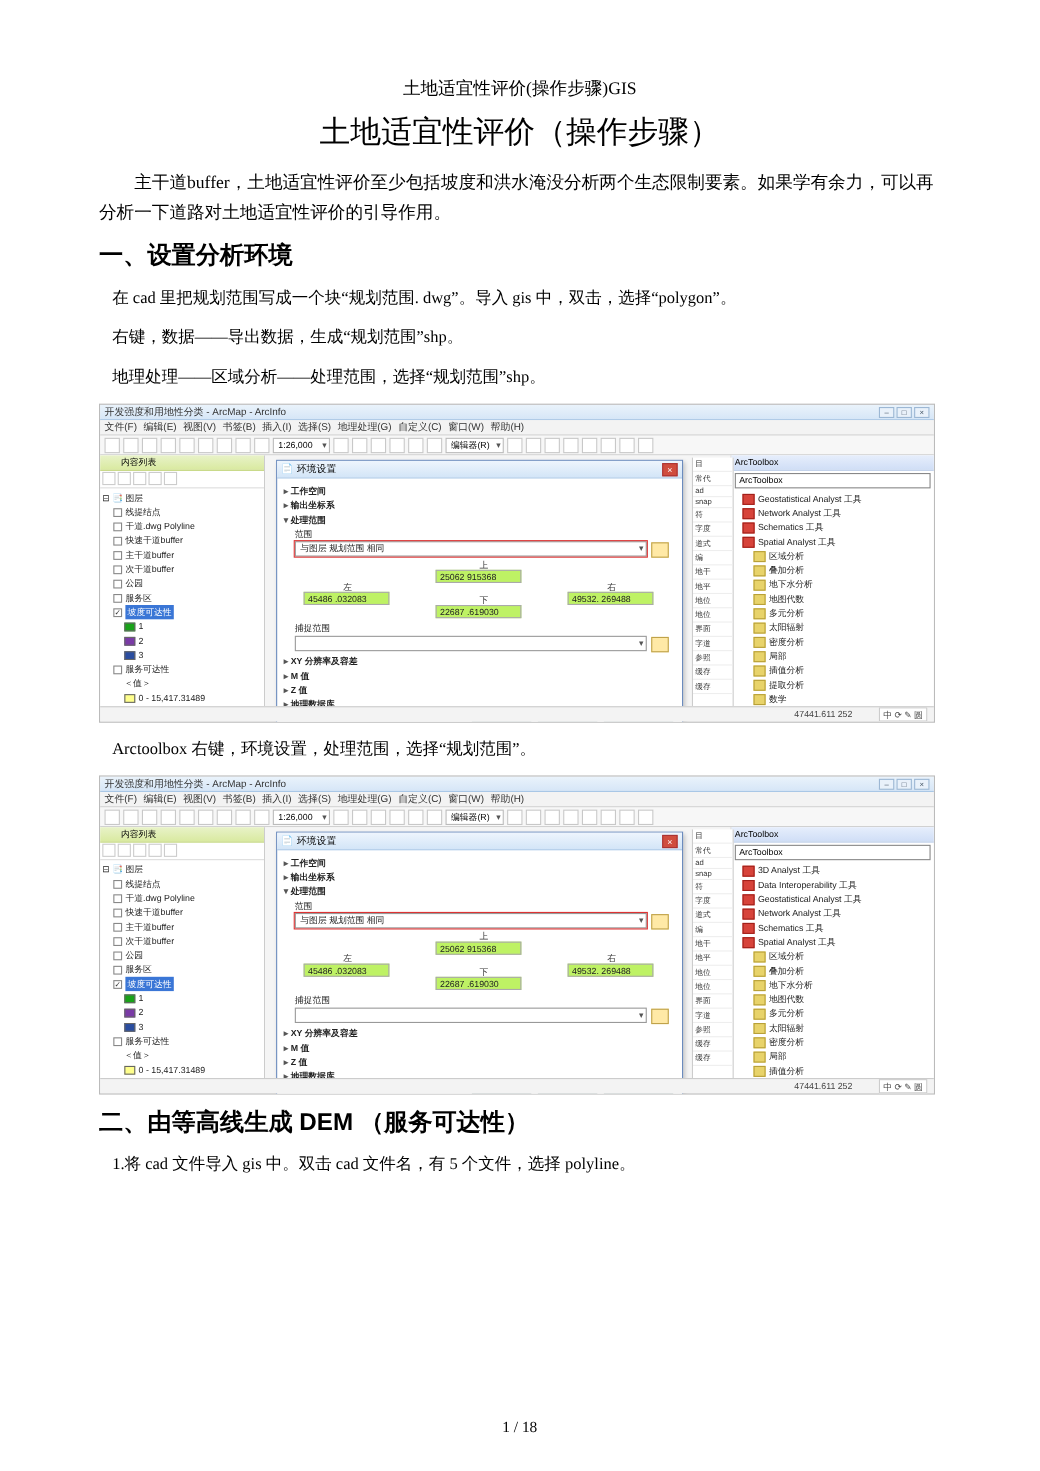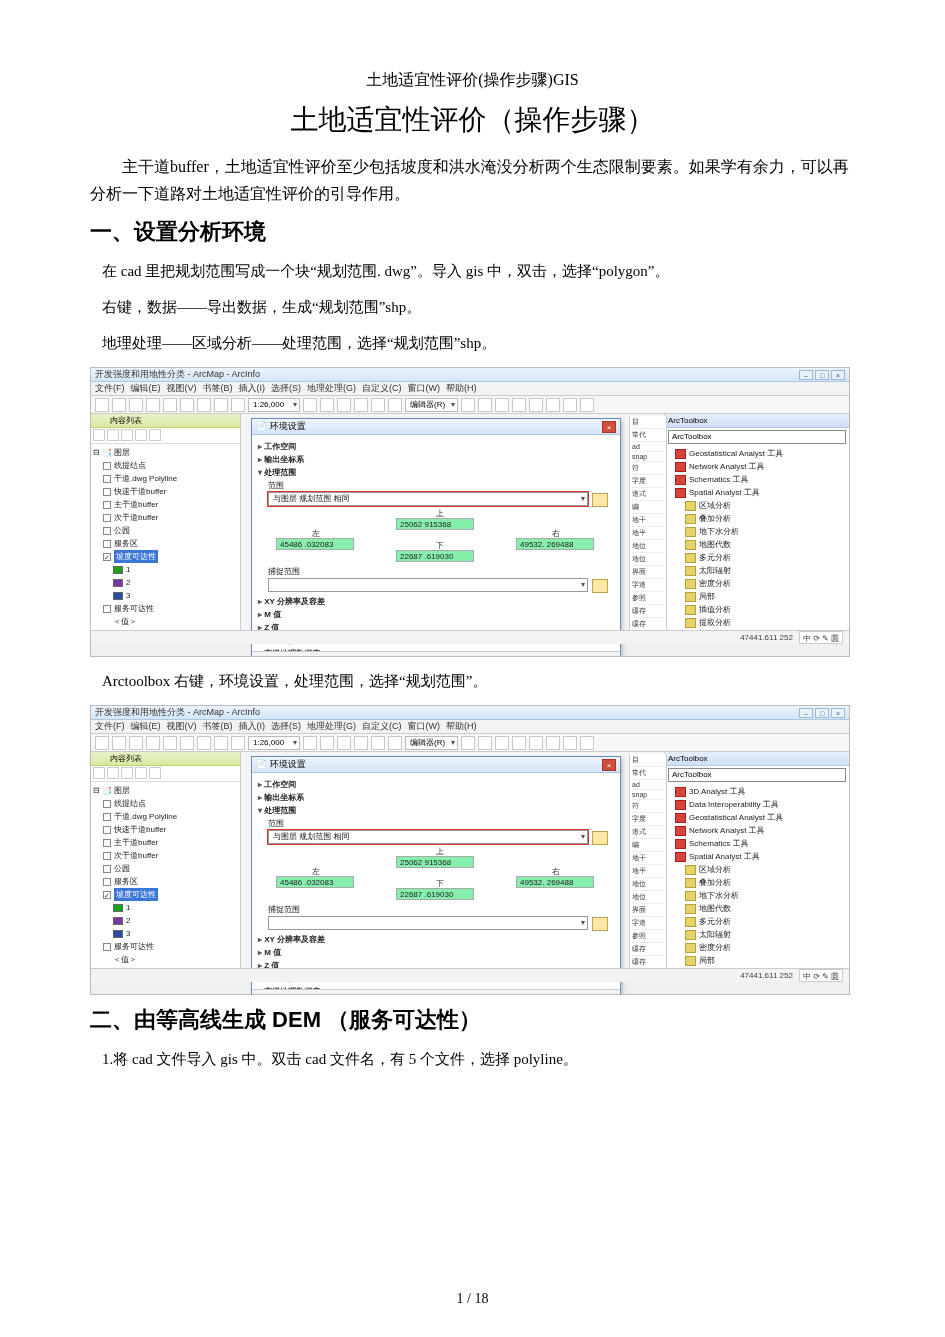--- a/index.html
+++ b/index.html
@@ -134,42 +134,42 @@
     padding:0 14px 0 4px;line-height:12px;
   }
   .dialog .combo.red{outline:1px solid #d33;}
   .dialog .combo::after{content:"▾";position:absolute;right:2px;top:0;color:#555;}
   .dialog .folder-btn{
     position:absolute; right:-0px; width:16px;height:14px;border:1px solid #bfa24a;background:#ffe9a6;
     display:inline-block; margin-left:4px;
   }
   .dialog .extent{position:relative;height:56px;margin:2px 8px;}
   .dialog .extent .lbl{position:absolute;font-size:8px;color:#333;}
-  .dialog .extent .val{position:absolute;border:1px solid #aaa;background:#86efac;height:12px;min-width:78px;padding:0 3px;line-height:11px;font-size:8px;}
+  .dialog .extent .val{position:absolute;border:1px solid #aaa;background:#bef264;height:12px;min-width:78px;padding:0 3px;line-height:11px;font-size:8px;}
   .dialog .dfoot{
     position:absolute;bottom:0;left:0;right:0;height:26px;background:#f3f3f3;border-top:1px solid #ccc;
     display:flex;justify-content:flex-end;align-items:center;gap:6px;padding:0 8px;
   }
   .dialog .btn{
     min-width:54px;height:18px;border:1px solid #9aa;background:linear-gradient(#fff,#e6e6e6);
     font-size:9px;line-height:16px;text-align:center;padding:0 6px;
   }
   .right {
     width:185px;background:#fff;border-left:1px solid #ccc;display:flex;flex-direction:column;
   }
   .right .pan-title{height:14px;background:linear-gradient(#e6eefc,#d0def6);border-bottom:1px solid #b6c9e6;font-size:8px;line-height:14px;padding:0 3px;}
   .right .tbx-root{height:14px;border:1px solid #888;margin:2px 3px;font-size:8px;line-height:12px;padding:0 3px;background:#fff;}
   .right .tree{flex:1;overflow:hidden;font-size:8px;line-height:13px;padding:1px 2px;color:#222;}
   .right .tree .row{white-space:nowrap;}
   .right .tree .i1{padding-left:8px;} .right .tree .i2{padding-left:18px;}
   .right .tree .tbx::before{content:"";display:inline-block;width:9px;height:8px;background:#d7433a;border:1px solid #a1201a;margin-right:3px;vertical-align:middle;}
   .right .tree .tset::before{content:"";display:inline-block;width:9px;height:8px;background:#e8d36a;border:1px solid #b8a038;margin-right:3px;vertical-align:middle;}
   .statusbar{
-    position:absolute;bottom:12px;left:0;right:0;height:14px;background:#f3f3f3;border-top:1px solid #ccc;
-    font-size:8px;line-height:13px;color:#444;display:flex;justify-content:flex-end;gap:6px;padding:0 6px;
+    position:absolute;bottom:0;left:0;right:0;height:14px;background:#f3f3f3;border-top:1px solid #ccc;
+    font-size:8px;line-height:13px;color:#444;display:flex;justify-content:flex-end;gap:24px;padding:0 6px;
   }
   .statusbar .chip{border:1px solid #ccc;padding:0 3px;background:#fff;}
   .sidecol{
     position:absolute; left:540px; top:48px; width:38px; height:226px;
     background:#fff;border-left:1px solid #ccc;border-right:1px solid #ccc;
     font-size:7px;overflow:hidden;color:#333;
   }
   .sidecol .item{padding:1px 2px;border-bottom:1px solid #eee;white-space:nowrap;}
   .page-num{
     position:absolute; bottom:30px; left:0; right:0; text-align:center;

